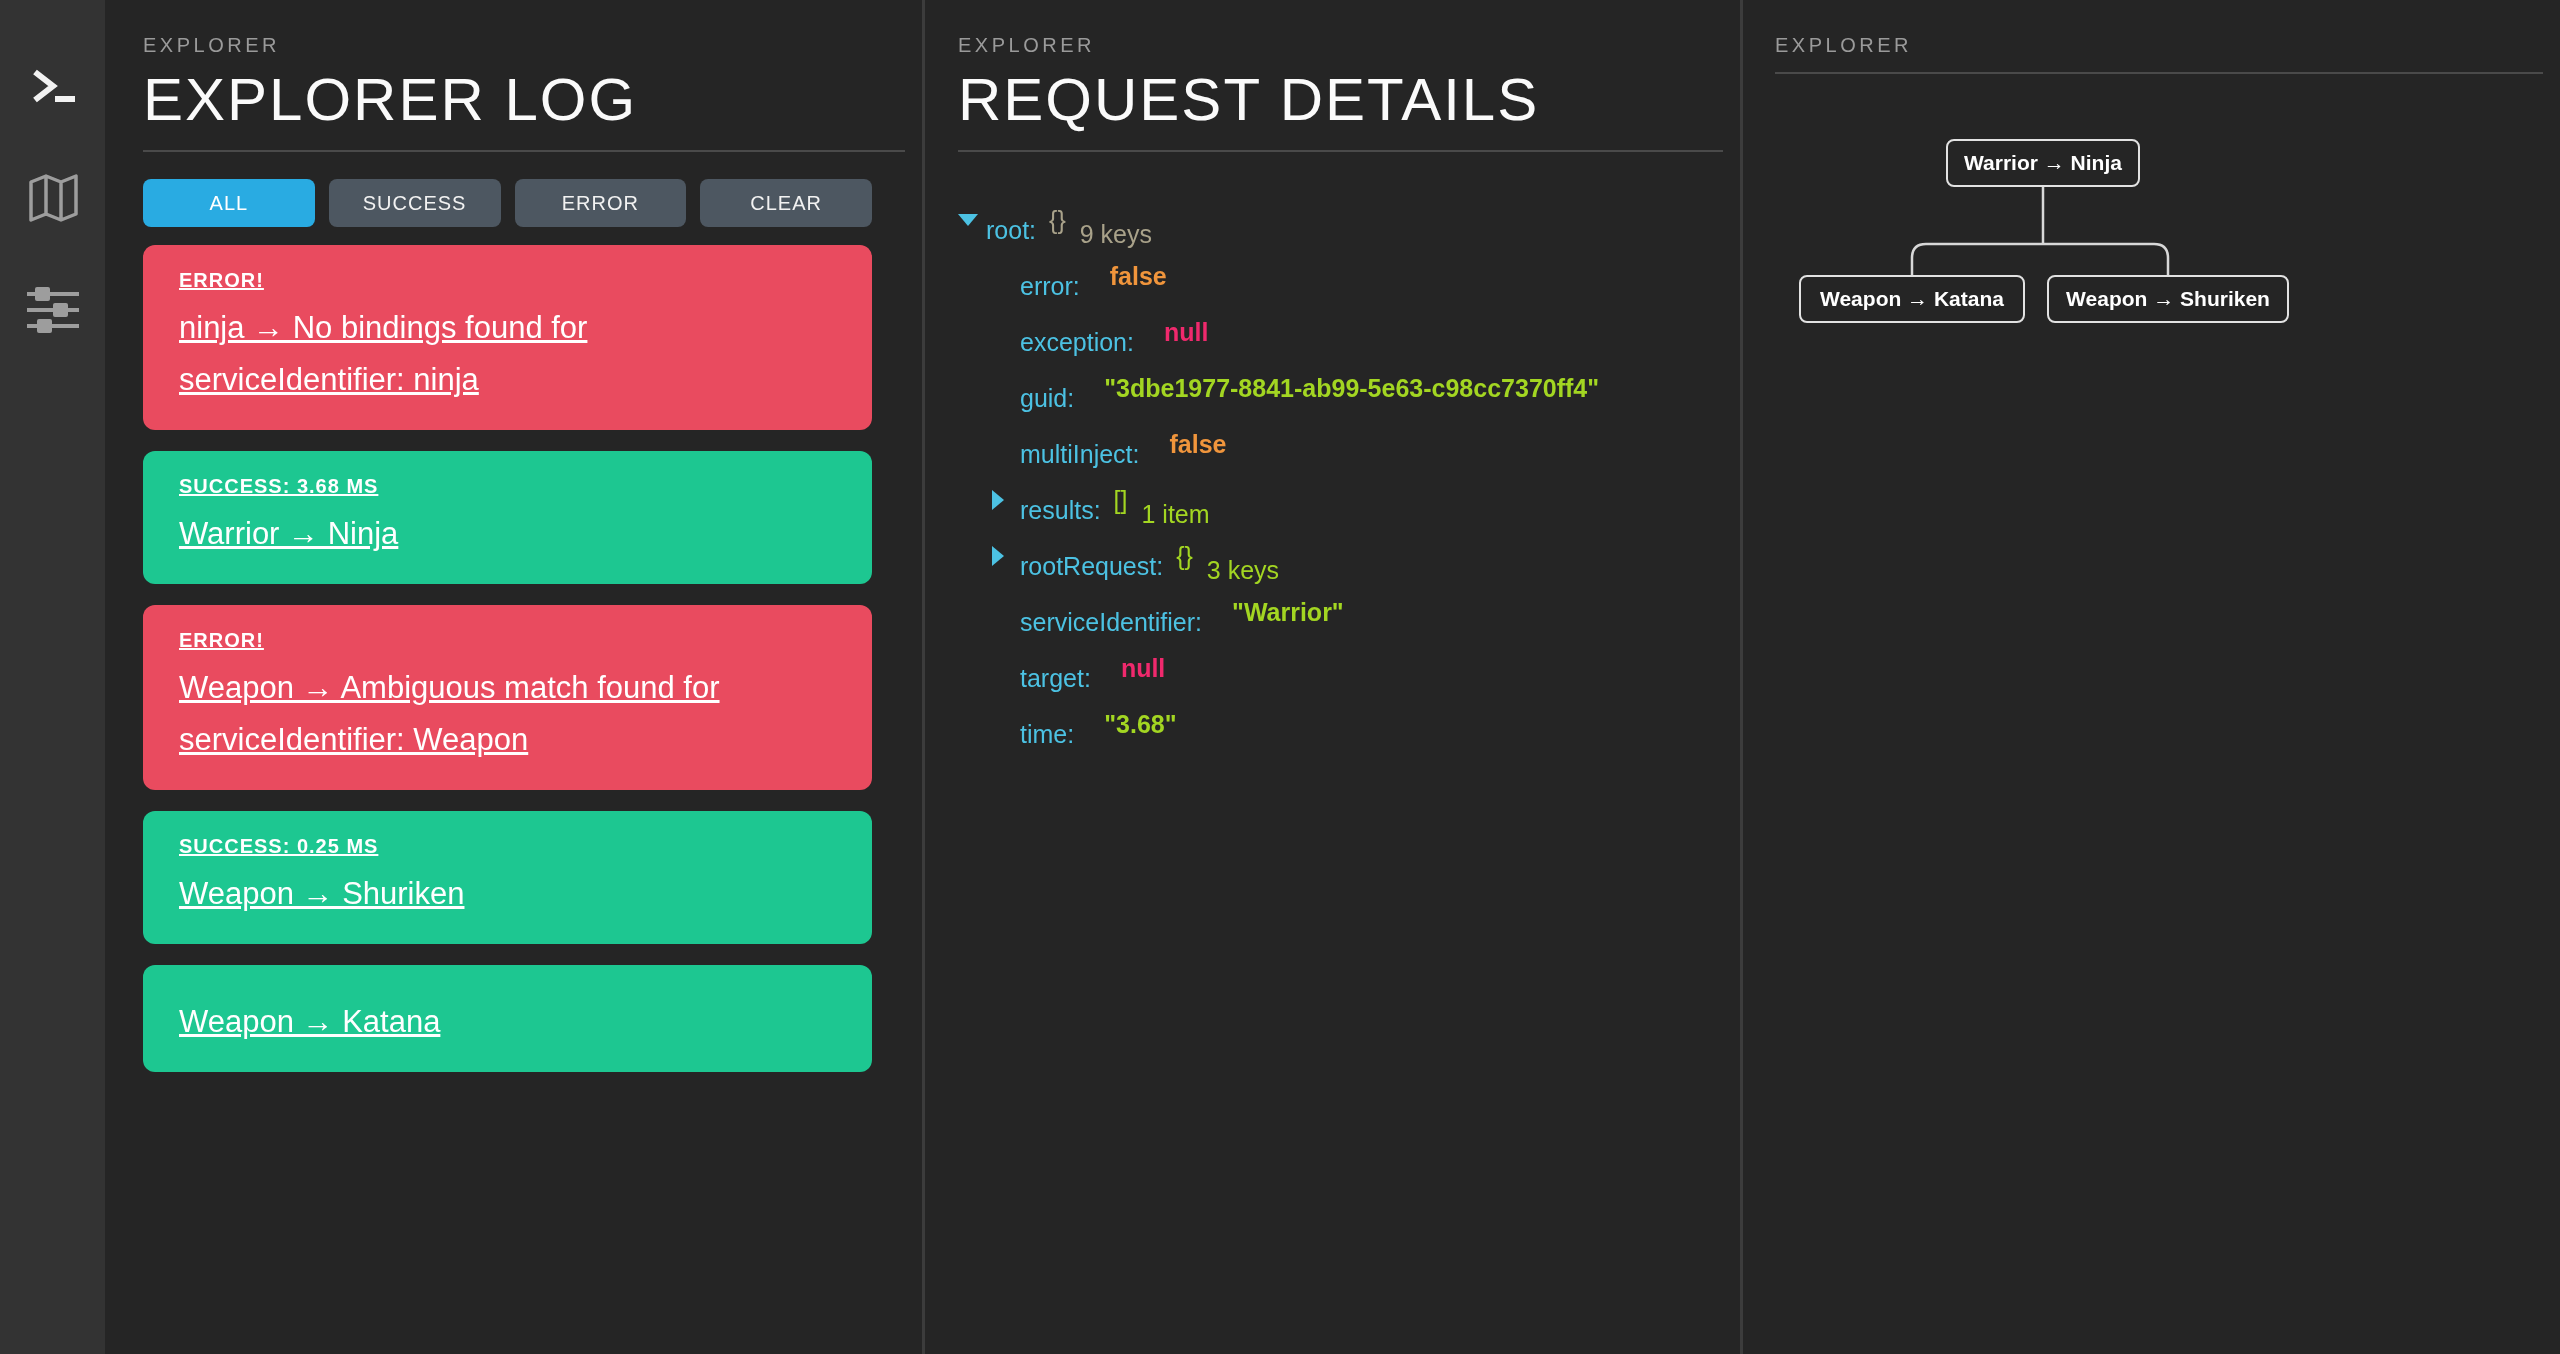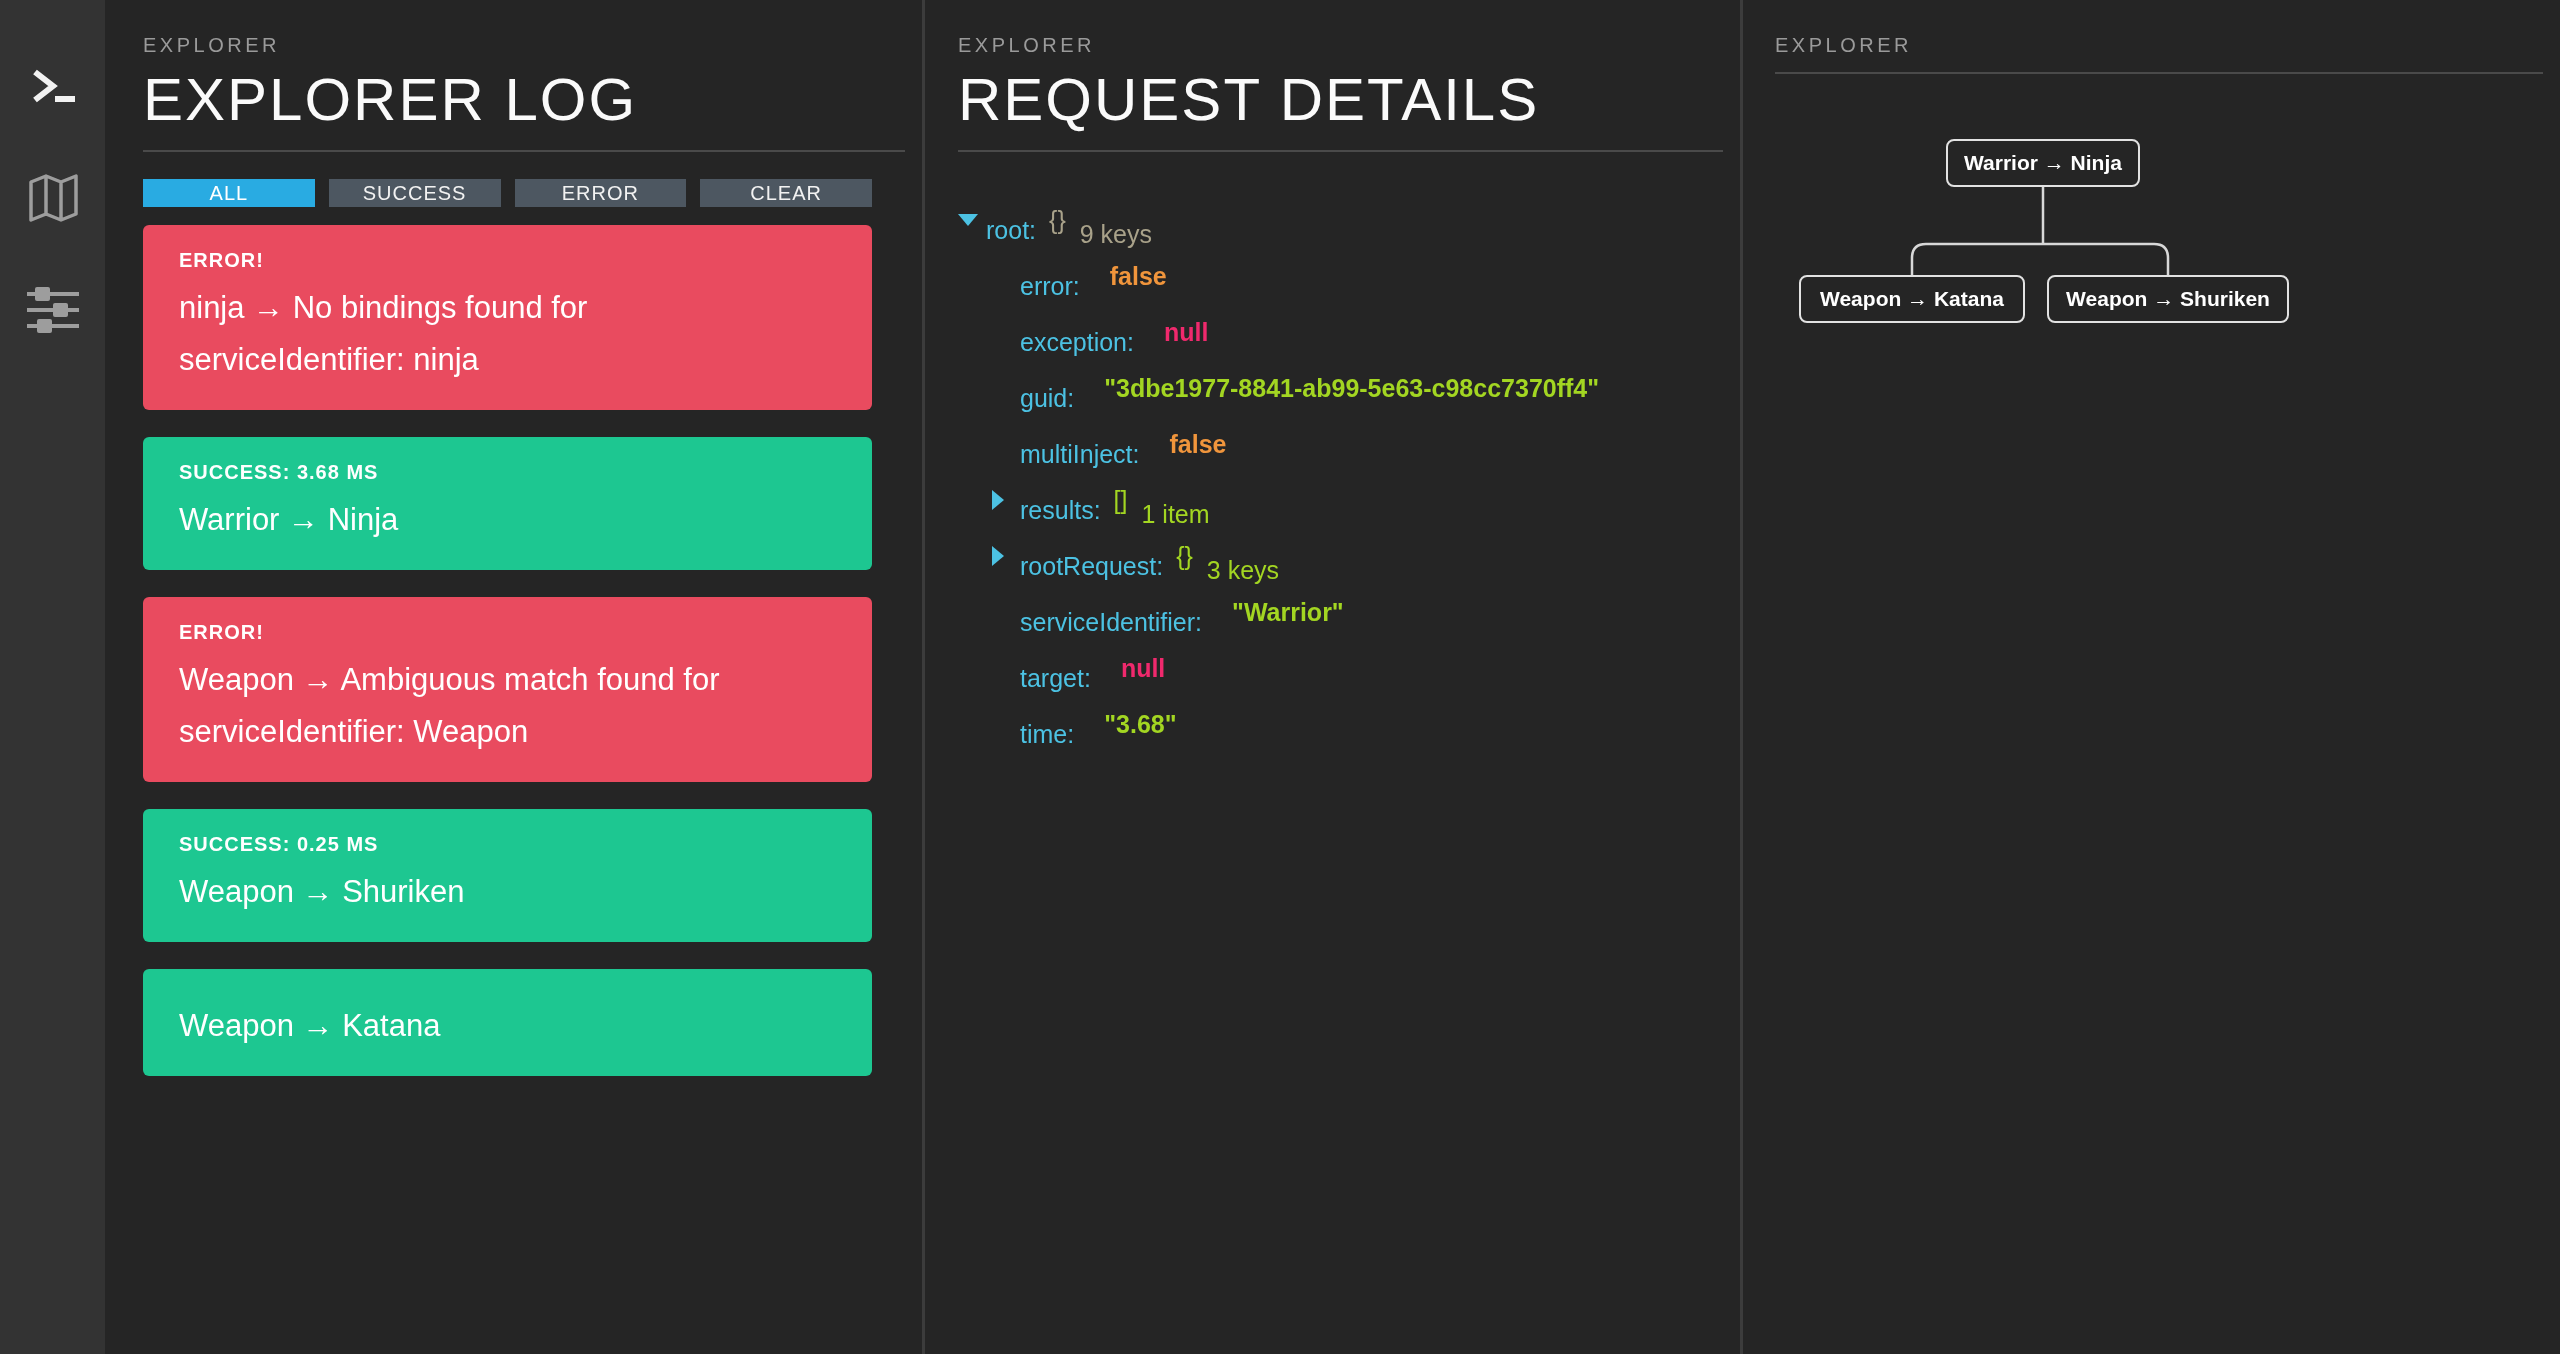--- a/index.html
+++ b/index.html
@@ -41,31 +41,31 @@
     line-height:70px; white-space:nowrap;
   }
   .header-divider {
     margin-top:15px; margin-right:-33px;
     border-bottom:2px solid var(--divider, #4a4a4a);
   }
 
   
   .filter-bar { margin-top:27px; display:flex; gap:14px; }
   .filter-btn {
-    flex:1; height:28px; border:none; border-radius:0;
+    flex:1; height:48px; border:none; border-radius:8px;
     background: var(--button_slate, #4d5761);
     color:#f2f2f2; font-family:inherit;
     font-size:20px; letter-spacing:1px; cursor:pointer;
   }
   .filter-btn.active { background: var(--accent_blue, #29abe2); color:#fff; }
 
   
   .card-list { margin-top:18px; }
   .req-card {
-    border-radius:6px; padding:22px 36px 24px 36px; margin-bottom:27px; cursor:pointer;
+    border-radius:12px; padding:22px 36px 24px 36px; margin-bottom:21px; cursor:pointer;text-decoration:underline;
   }
   .req-card.error   { background: var(--error_red, #e94b5f); }
   .req-card.success { background: var(--success_green, #1dc791); }
   .req-label {
     font-size:20px; font-weight:600; letter-spacing:1px; color:#fff; line-height:26px;
   }
   .req-message {
     margin-top:9px; font-size:31px; font-weight:400; color:#fff; line-height:52px;
     max-width:545px;
   }

